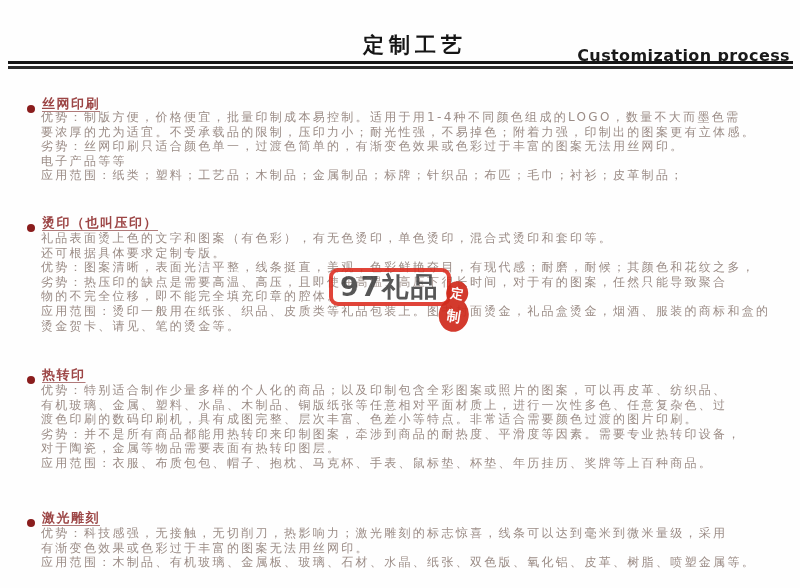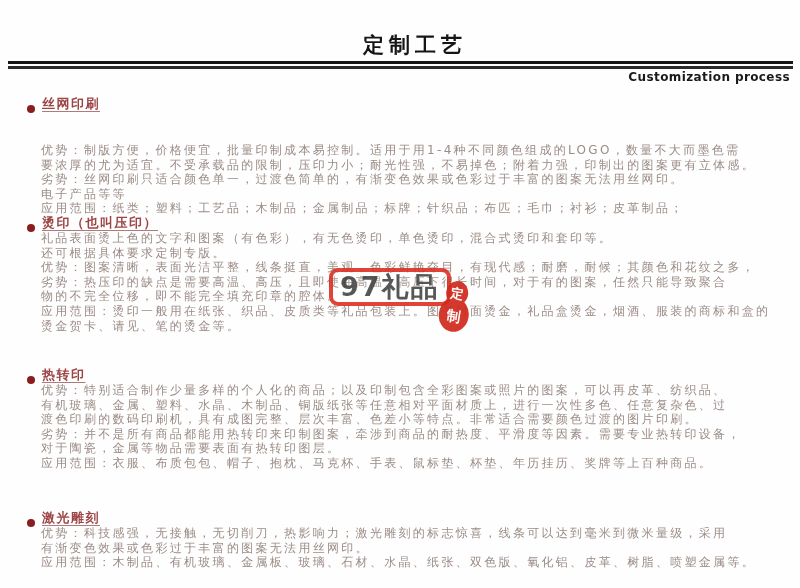--- a/index.html
+++ b/index.html
@@ -1,33 +1,33 @@
 <!DOCTYPE html>
 <html><head>
 <meta charset="utf-8">
 <style>
   html,body{margin:0;padding:0;background:#fff;}
   .page{position:relative;width:800px;height:588px;background:#fefefe;overflow:hidden;
         font-family:"DejaVu Sans","Liberation Sans",sans-serif;}
   .title{position:absolute;top:31px;left:0;width:830px;text-align:center;
          font-size:21px;font-weight:bold;color:#151515;letter-spacing:5px;}
-  .subtitle{position:absolute;top:46px;right:10px;font-size:12px;font-weight:bold;
-            color:#1a1a1a;letter-spacing:0.4px;margin-top:24px;}
+  .subtitle{position:absolute;top:46px;right:10px;font-size:16px;font-weight:bold;
+            color:#1a1a1a;letter-spacing:0.4px;}
   .rule{position:absolute;top:61px;left:8px;right:7px;height:8px;
         background:linear-gradient(#161616 0 3px,transparent 3px 5px,#2a2a2a 5px 8px);}
   .sec{position:absolute;left:0;width:800px;}
   .sec-head{position:absolute;left:27px;top:0;display:flex;align-items:flex-end;}
   .bullet{width:8px;height:8px;border-radius:50%;background:#8a1d1d;margin-right:7px;flex:0 0 auto;}
   .sec-title{font-size:13px;font-weight:bold;color:#9c4545;letter-spacing:1.5px;
              text-decoration:underline;text-underline-offset:3px;
              text-decoration-thickness:1px;text-decoration-color:#b07a7a;}
   .sec-body{position:absolute;left:41px;width:755px;}
   .ln{height:14.6px;line-height:14.6px;font-size:12px;color:#9b8c86;
       letter-spacing:2.3px;white-space:nowrap;}
-  .s1{top:95px;}  .s1 .sec-body{top:15px;margin-top:33px;}
+  .s1{top:95px;}  .s1 .sec-body{top:15px;}
   .s2{top:214px;} .s2 .sec-body{top:17px;}
   .s3{top:366px;} .s3 .sec-body{top:17px;}
   .s4{top:509px;} .s4 .sec-body{top:17px;}
   .watermark{position:absolute;left:329px;top:268px;border:4px solid #dc2b1e;border-radius:9px;
              padding:0 7px;height:30px;line-height:30px;font-size:27px;font-weight:bold;
              color:#404040;letter-spacing:2px;opacity:0.88;background:rgba(255,255,255,0.15);}
   .stamp{position:absolute;left:435px;top:280px;width:40px;height:54px;opacity:0.92;}
 </style>
 </head>
 <body>

